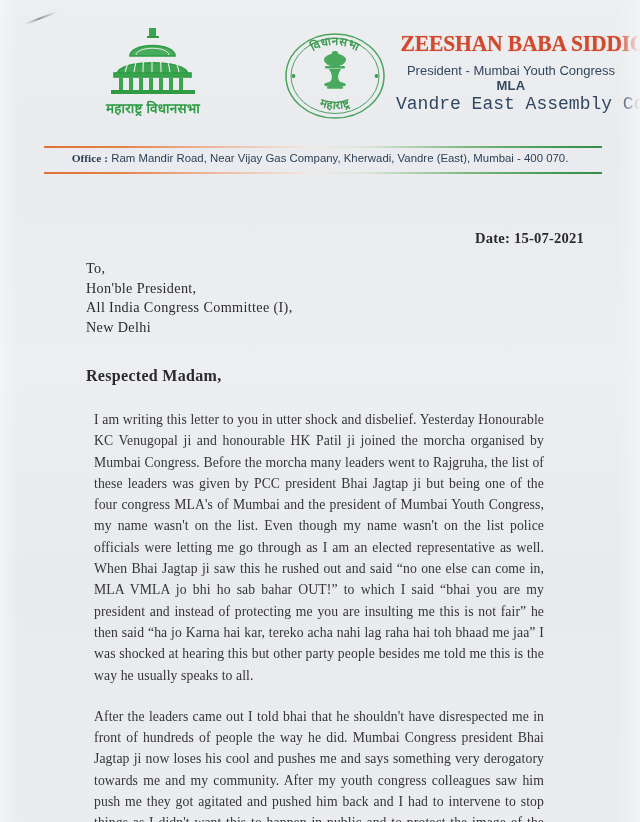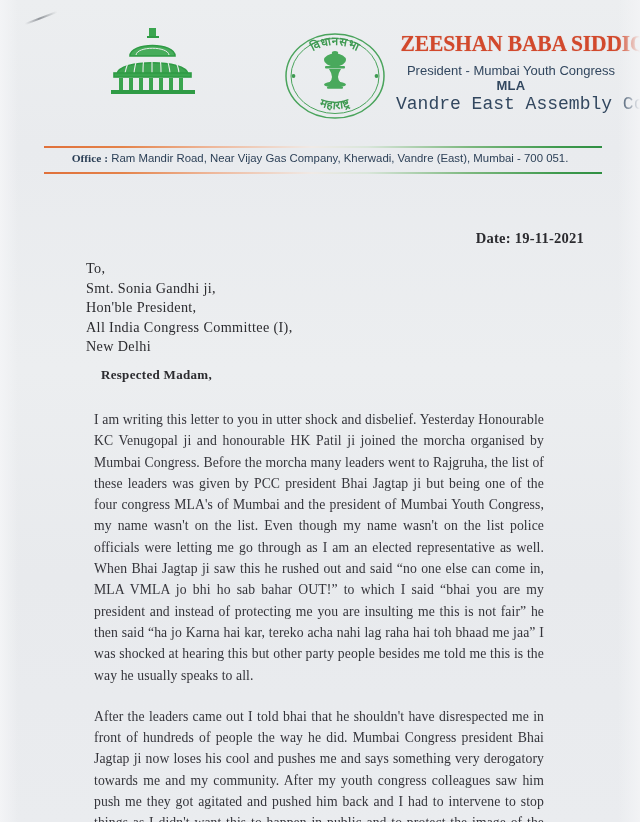--- a/index.html
+++ b/index.html
@@ -177,23 +177,23 @@
     top: 259px;
     font-size: 14.2px;
     font-weight: 400;
     color: #2b2b2f;
     line-height: 19.5px;
     letter-spacing: .35px;
   }
 
   .salutation {
     position: absolute;
-    left: 101px;
+    left: 86px;
     top: 367px;
-    font-size: 13px;
+    font-size: 16px;
     font-weight: 700;
     color: #2b2b2f;
     letter-spacing: .3px;
   }
 
   .body-text {
     position: absolute;
     left: 86px;
     top: 401px;
     width: 466px;
@@ -244,20 +244,21 @@
             <rect x="42" y="52" width="4" height="13"></rect>
             <rect x="52" y="52" width="4" height="13"></rect>
             <rect x="62" y="52" width="4" height="13"></rect>
             <rect x="72" y="52" width="4" height="13"></rect>
             <rect x="82" y="52" width="4" height="13"></rect>
           </g>
 
           <rect x="14" y="64" width="84" height="4" fill="#2f9b45" stroke="none"></rect>
         </g>
       </svg>
+      <div class="logo-left-caption">महाराष्ट्र विधानसभा</div>
     </div>
 
     <div class="seal">
       <svg width="104" height="92" viewBox="0 0 104 92">
         <ellipse cx="52" cy="46" rx="49" ry="42" fill="none" stroke="#4aa45c" stroke-width="1.5"></ellipse>
         <ellipse cx="52" cy="46" rx="44" ry="37.5" fill="none" stroke="#4aa45c" stroke-width="1"></ellipse>
         <circle cx="10.5" cy="46" r="1.9" fill="#3f9a52"></circle>
         <circle cx="93.5" cy="46" r="1.9" fill="#3f9a52"></circle>
 
         <g fill="#49a95c">
@@ -287,30 +288,29 @@
       <div class="role-1">President - Mumbai Youth Congress</div>
       <div class="role-2">MLA</div>
       <div class="role-3">Vandre East Assembly Constituency</div>
     </div>
   </div>
 
   <div class="rule rule-top"></div>
 
   <div class="office-line">
     <span class="office-label">Office :</span>
-    <span>Ram Mandir Road, Near Vijay Gas Company, Kherwadi, Vandre (East), Mumbai - 700 051.</span>
+    <span>Ram Mandir Road, Near Vijay Gas Company, Kherwadi, Vandre (East), Mumbai - 400 070.</span>
   </div>
 
   <div class="rule rule-bottom"></div>
 
-  <div class="date-line">Date: 19-11-2021</div>
+  <div class="date-line">Date: 15-07-2021</div>
 
   <div class="addr-block">
     <div>To,</div>
-    <div>Smt. Sonia Gandhi ji,</div>
     <div>Hon'ble President,</div>
     <div>All India Congress Committee (I),</div>
     <div>New Delhi</div>
   </div>
 
   <div class="salutation">Respected Madam,</div>
 
   <div class="body-text">
     <p>I am writing this letter to you in utter shock and disbelief. Yesterday Honourable KC Venugopal ji and honourable HK Patil ji joined the morcha organised by Mumbai Congress. Before the morcha many leaders went to Rajgruha, the list of these leaders was given by PCC president Bhai Jagtap ji but being one of the four congress MLA's of Mumbai and the president of Mumbai Youth Congress, my name wasn't on the list. Even though my name wasn't on the list police officials were letting me go through as I am an elected representative as well. When Bhai Jagtap ji saw this he rushed out and said “no one else can come in, MLA VMLA jo bhi ho sab bahar OUT!” to which I said “bhai you are my president and instead of protecting me you are insulting me this is not fair” he then said “ha jo Karna hai kar, tereko acha nahi lag raha hai toh bhaad me jaa” I was shocked at hearing this but other party people besides me told me this is the way he usually speaks to all.</p>
     <p>After the leaders came out I told bhai that he shouldn't have disrespected me in front of hundreds of people the way he did. Mumbai Congress president Bhai Jagtap ji now loses his cool and pushes me and says something very derogatory towards me and my community. After my youth congress colleagues saw him push me they got agitated and pushed him back and I had to intervene to stop things as I didn't want this to happen in public and to protect the image of the party. Madam If the president of Mumbai congress can push</p>

